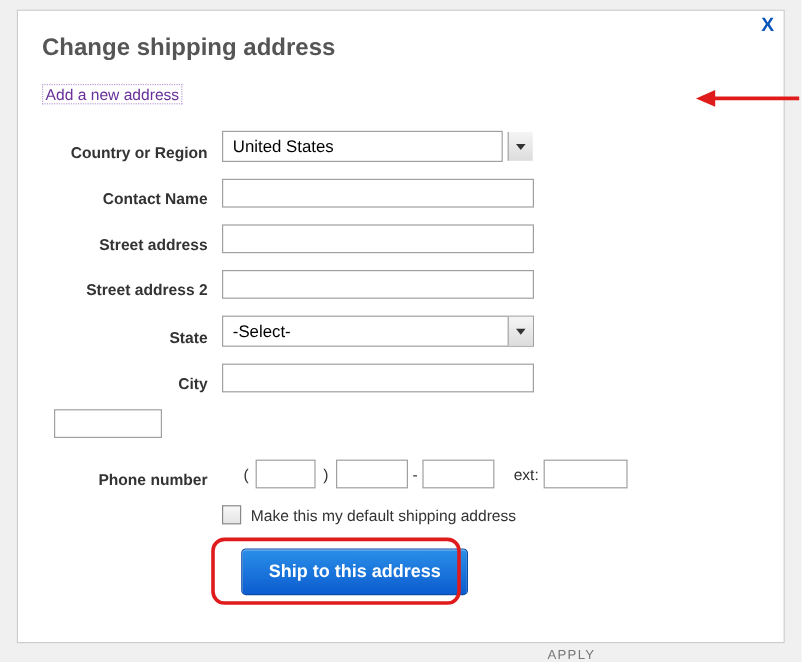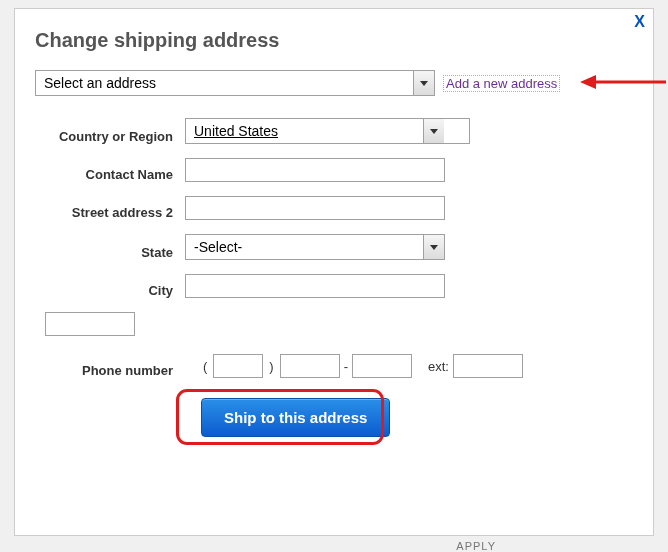--- a/index.html
+++ b/index.html
@@ -180,50 +180,46 @@
 </head>
 <body>
 
 <div class="modal">
 
   <span class="close-x">X</span>
 
   <div class="title">Change shipping address</div>
 
   <div class="top-row">
-    <div class="select-wrap" style="width:400px;">
-      <select class="select-box" style="width:400px;">
-        <option>Select an address</option>
-      </select>
-      <div class="select-arrow-btn">
-          <div class="tri-down"></div>
-        </div>
-    </div>
     <a href="#" class="add-link">Add a new address</a>
   </div>
 
   <div class="form">
 
     <div class="row">
       <div class="lbl">Country or Region</div>
       <div class="select-wrap" style="width:260px;">
-        <select class="select-box" style="width:285px;text-decoration:underline;">
+        <select class="select-box" style="width:234px;">
           <option>United States</option>
         </select>
         <div class="select-arrow-btn">
             <div class="tri-down"></div>
           </div>
       </div>
     </div>
 
     <div class="row">
       <div class="lbl">Contact Name</div>
       <input class="txt w-full" type="text" value="" style="">
     </div>
 
+    <div class="row">
+      <div class="lbl">Street address</div>
+      <input class="txt w-full" type="text" value="" style="">
+    </div>
 
     <div class="row">
       <div class="lbl">Street address 2</div>
       <input class="txt w-full" type="text" value="" style="">
     </div>
 
     <div class="row">
       <div class="lbl">State</div>
       <div class="select-wrap" style="width:260px;">
         <select class="select-box" style="width:260px;">
@@ -251,20 +247,24 @@
         <input class="txt" style="width: 50px;" type="text" value="">
         <span class="paren">)</span>
         <input class="txt" style="width: 60px;" type="text" value="">
         <span>-</span>
         <input class="txt" style="width: 60px;" type="text" value="">
         <span style="margin-left:12px;">ext:</span>
         <input class="txt" style="width: 70px;" type="text" value="">
       </div>
     </div>
 
+    <div class="check-row">
+      <span class="fake-check"></span>
+      <span>Make this my default shipping address</span>
+    </div>
 
     <div class="submit-row">
       <div class="red-ring"></div>
       <button class="ship-btn">Ship to this address</button>
     </div>
 
   </div>
 </div>
 
 <svg class="red-arrow" width="88" height="24">

